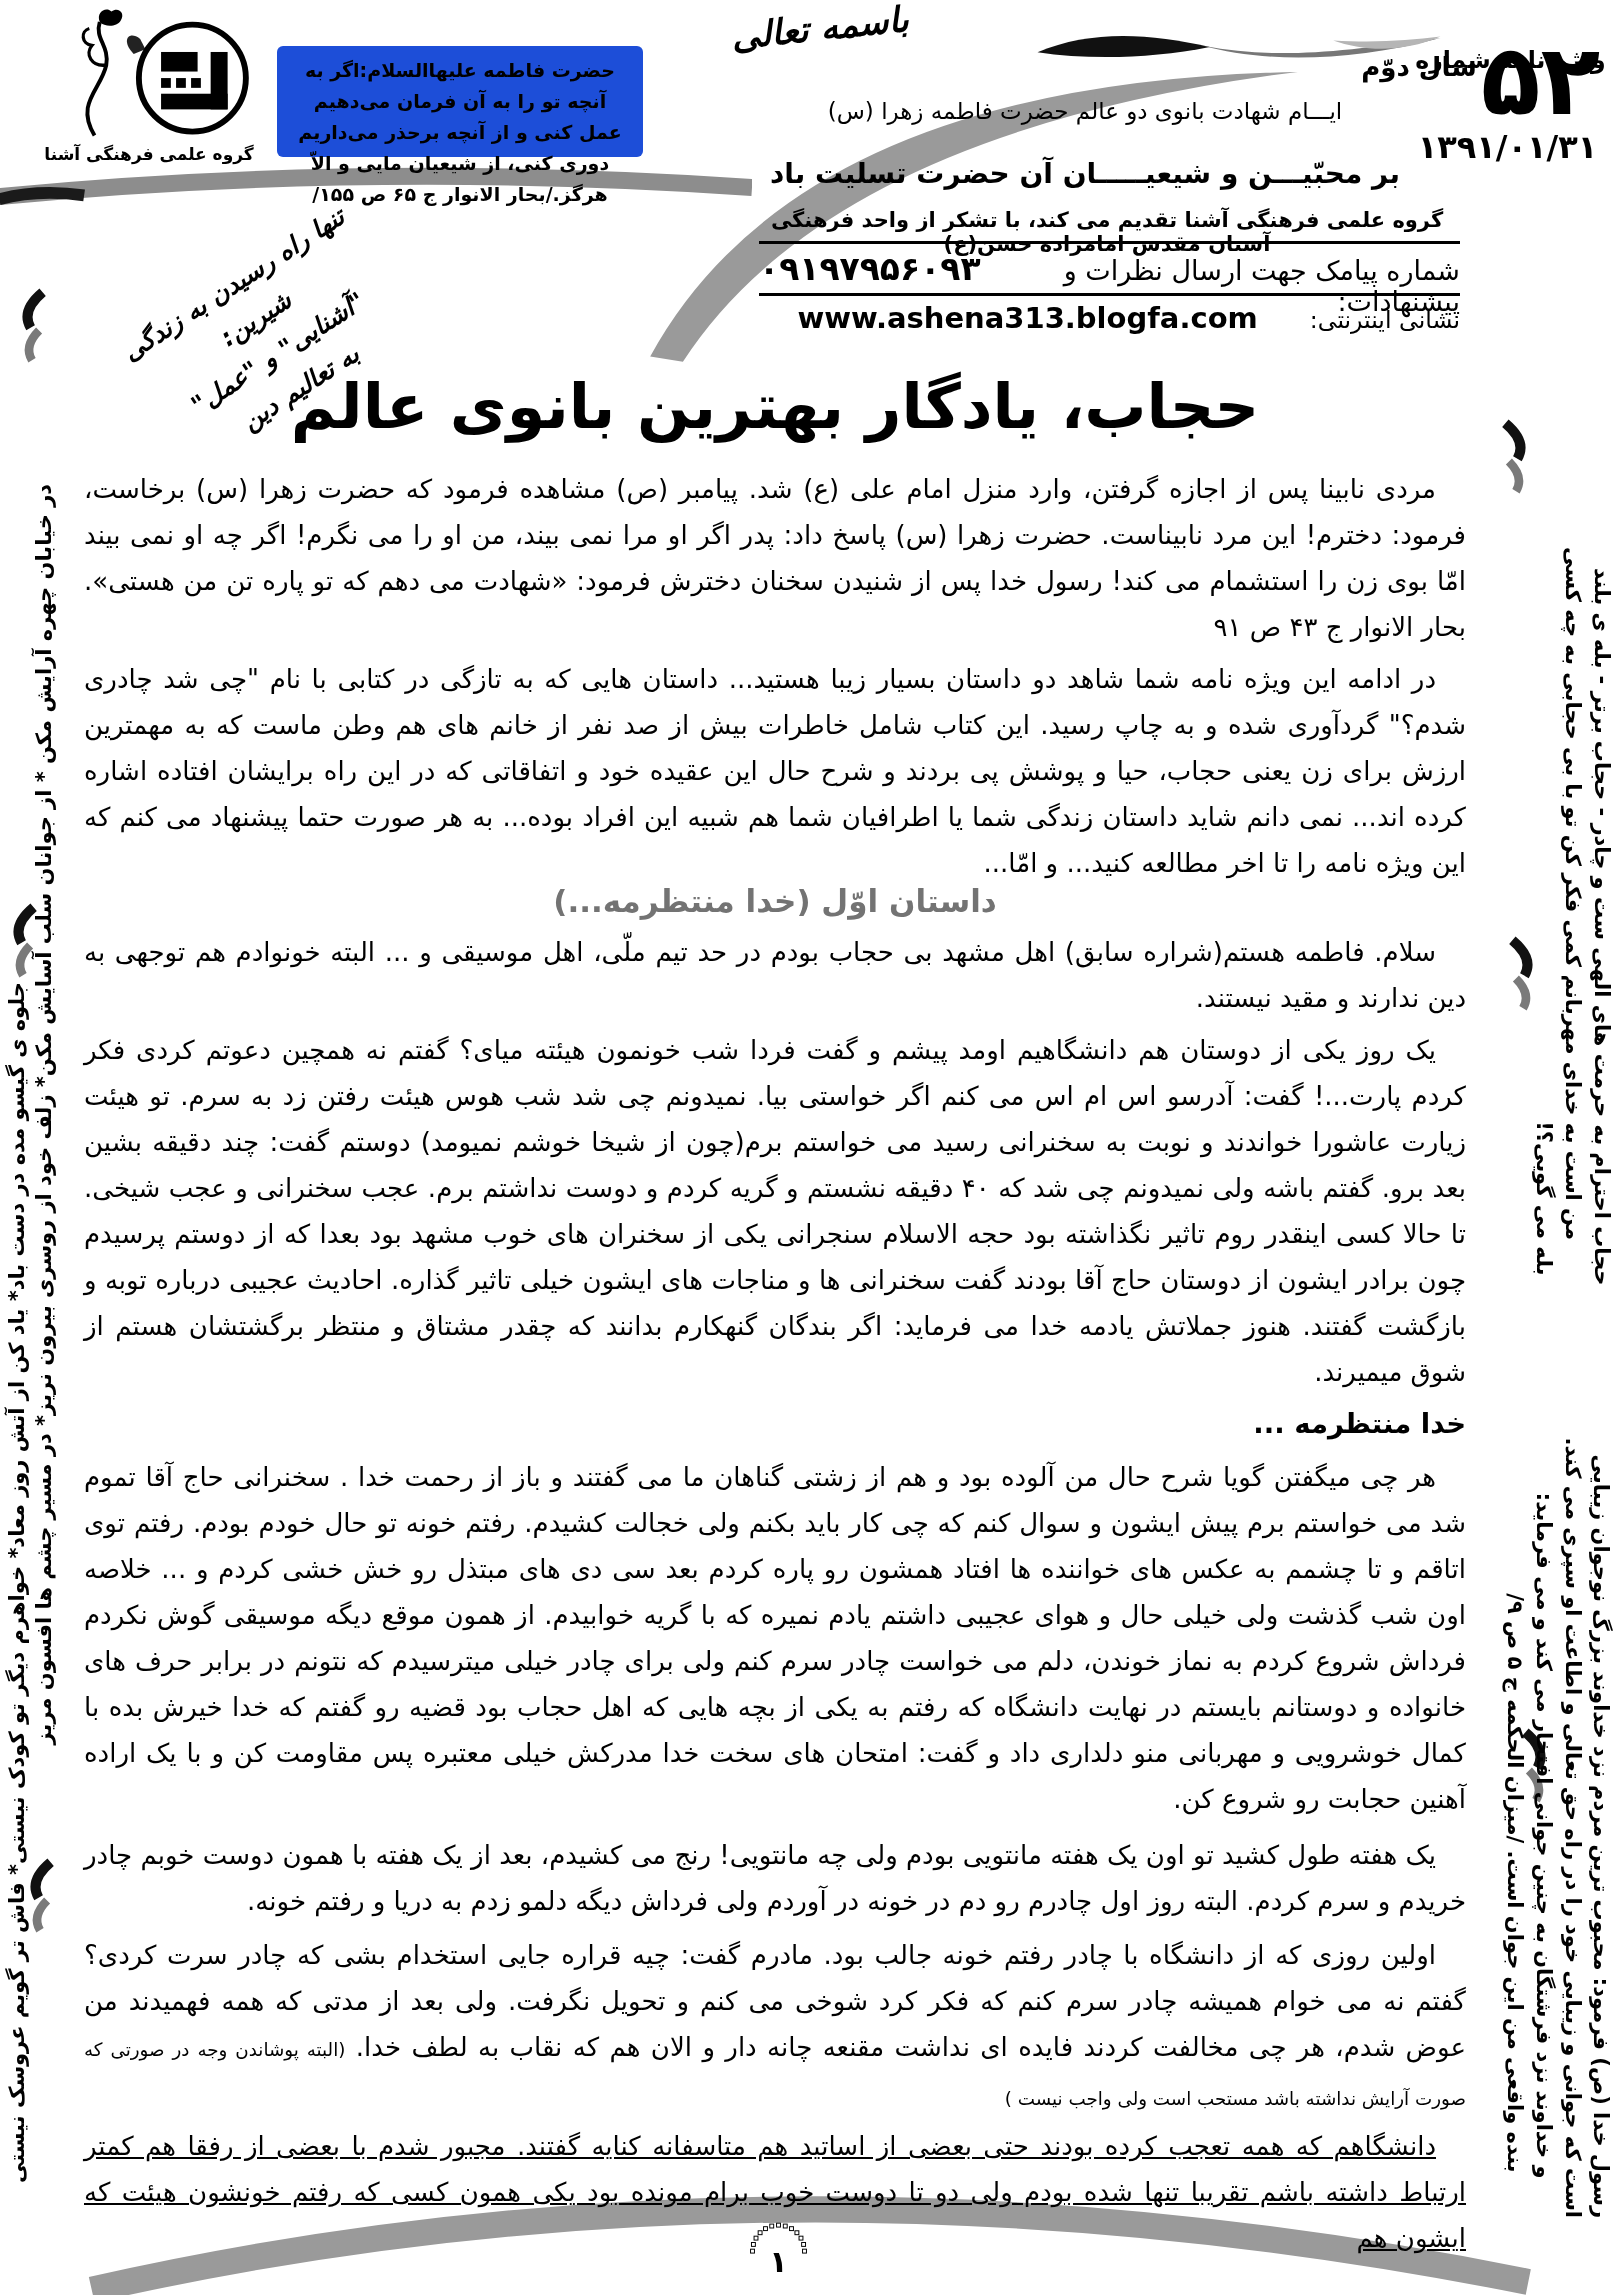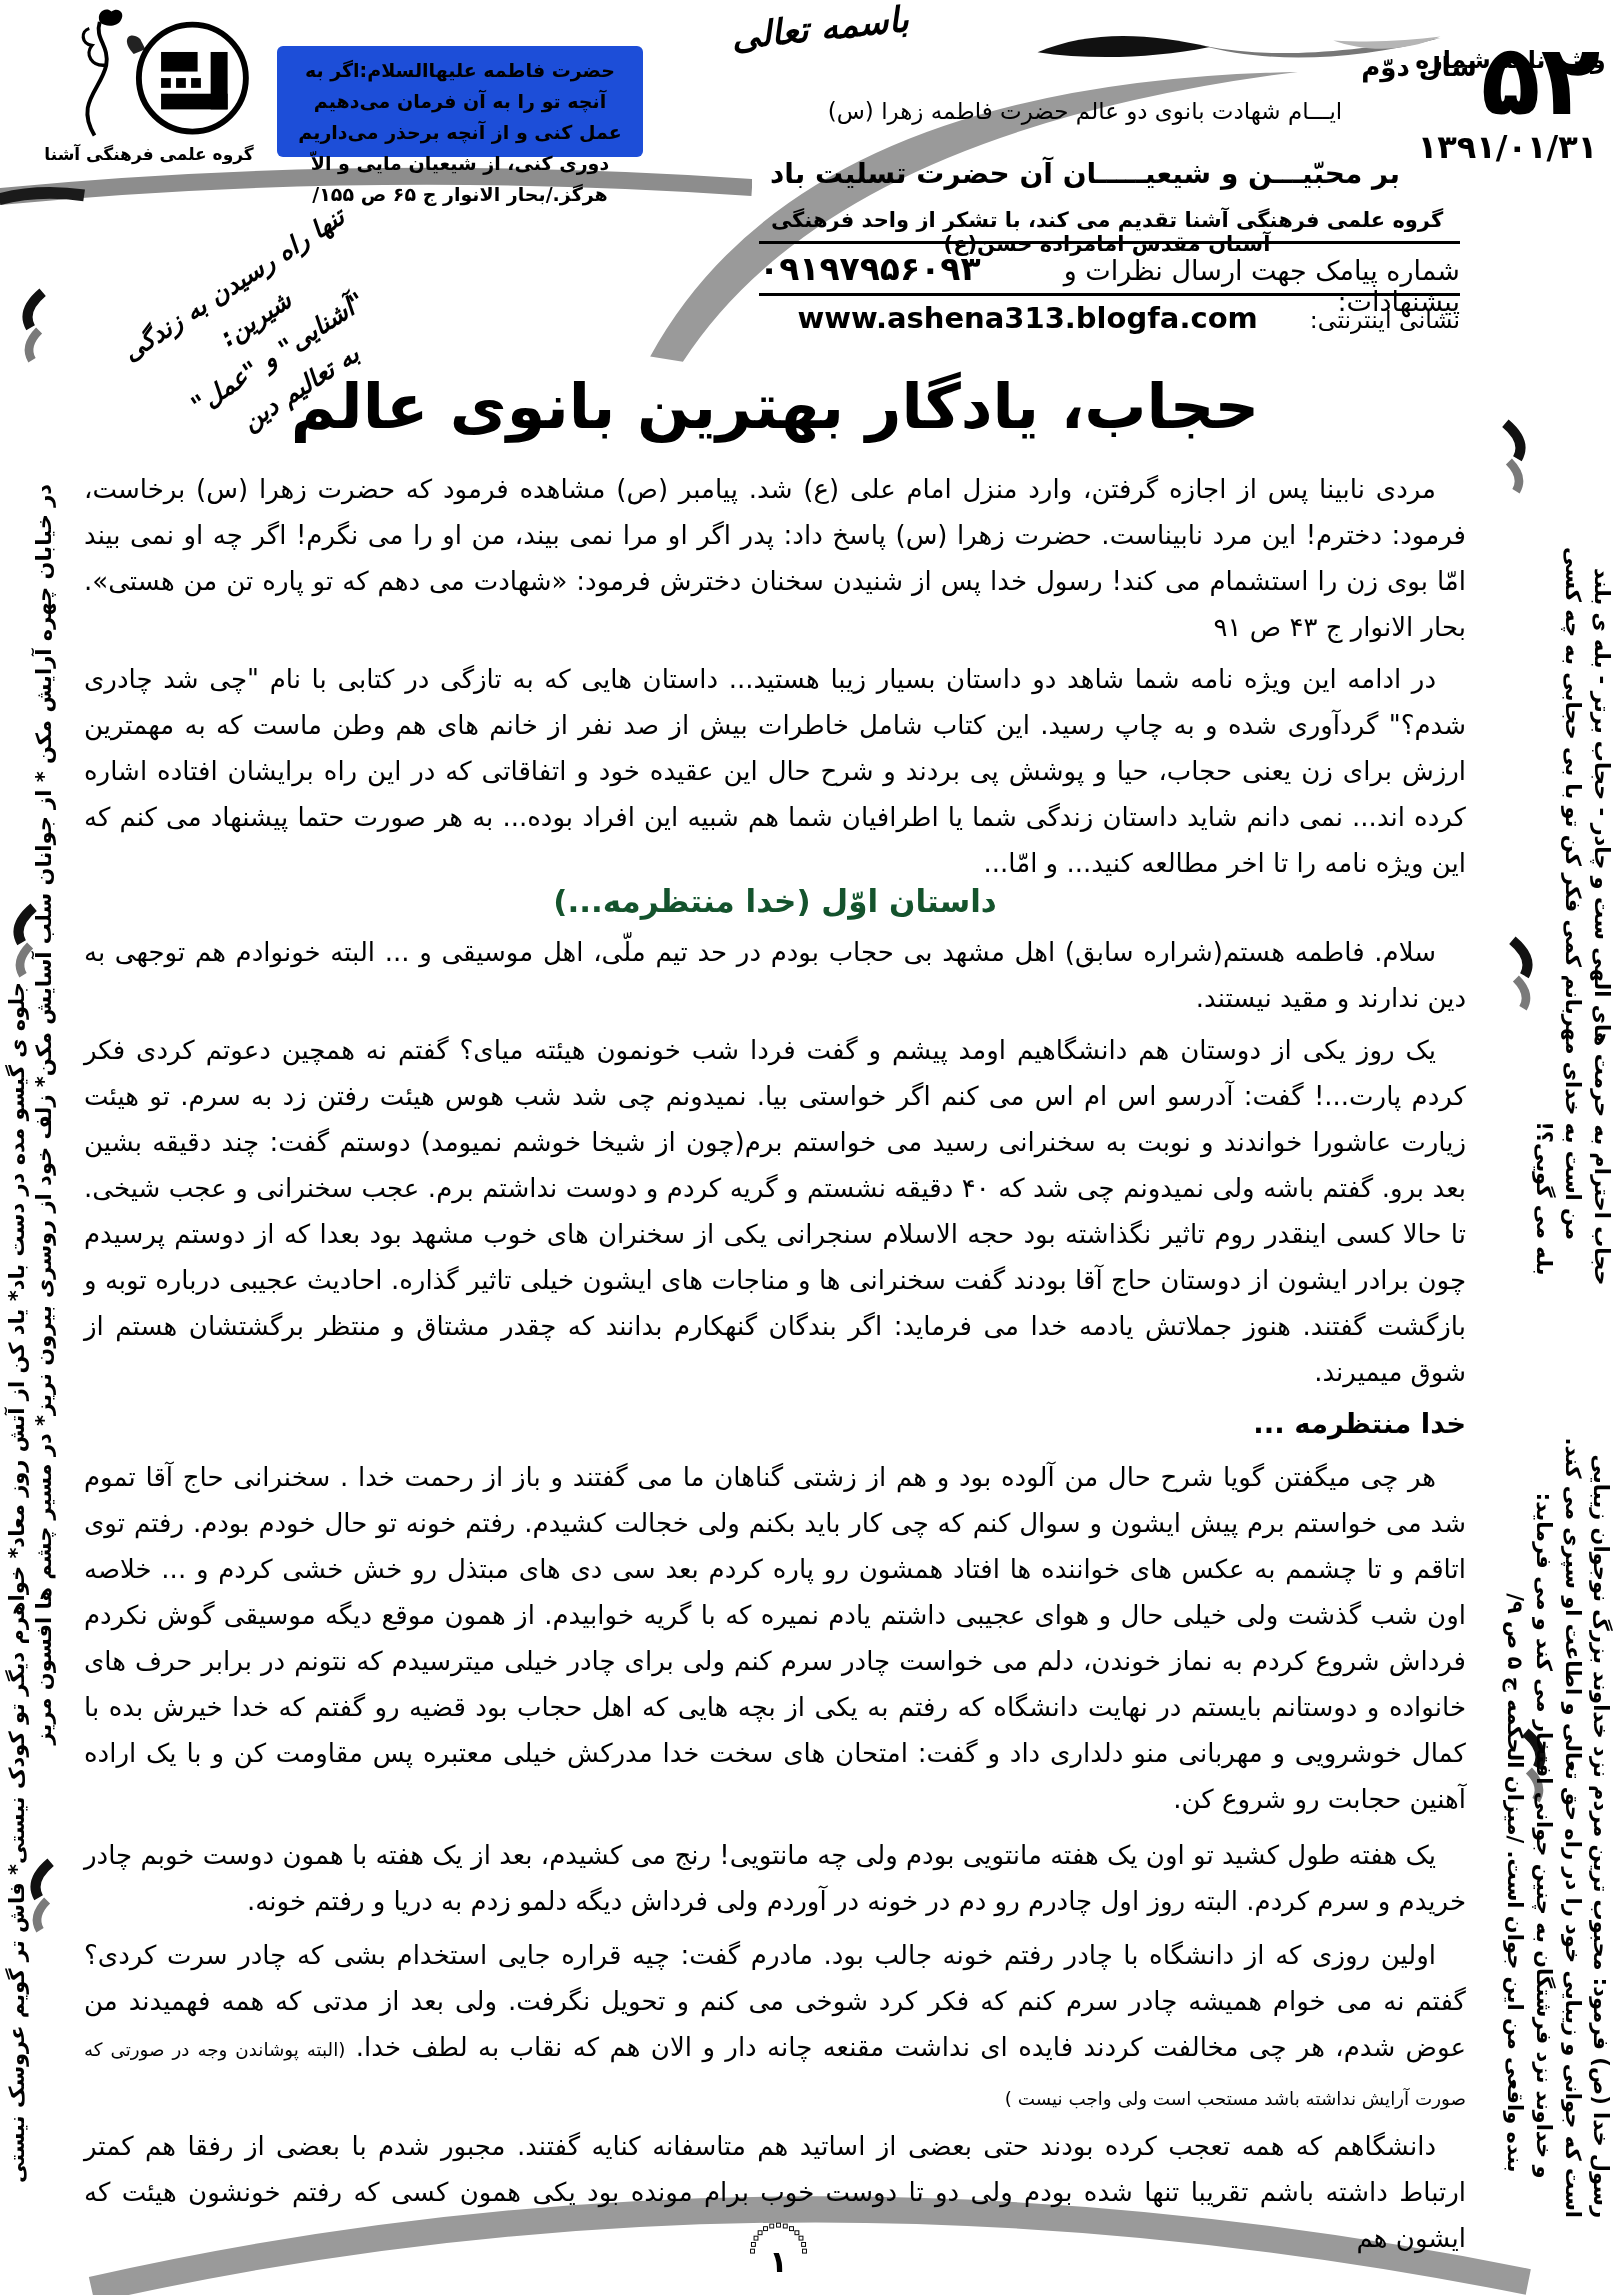--- a/index.html
+++ b/index.html
@@ -28,21 +28,21 @@
   .sms-line{left:760px;top:249px;width:701px;font-size:27px;display:flex;gap:22px;align-items:baseline;justify-content:flex-start;}
   .sms-number{font-size:33px;font-weight:bold;letter-spacing:2.6px;}
   .web-line{left:760px;top:301px;width:701px;font-size:23.6px;display:flex;gap:52px;align-items:baseline;}
   .website{font-size:29px;font-weight:bold;direction:ltr;font-family:"DejaVu Sans",sans-serif;}
   .handwritten{left:98px;top:254px;width:340px;transform:rotate(-33deg);font-style:italic;
     font-weight:bold;font-size:25px;line-height:41px;text-align:center;}
   
   .article-title{left:85px;top:370px;width:1382px;text-align:center;font-size:62px;font-weight:900;}
   .body-text{left:85px;width:1382px;font-size:26px;line-height:46px;text-align:justify;}
   .indent{text-indent:30px;}
-  .h-red{left:85px;top:883px;width:1382px;text-align:center;font-size:31px;font-weight:900;color:#14532d;}
+  .h-red{left:85px;top:883px;width:1382px;text-align:center;font-size:31px;font-weight:900;color:#737373;}
   .h-bold{left:85px;top:1407px;width:1382px;text-align:right;font-size:27.5px;font-weight:900;}
   .small-note{font-size:18.3px;}
   
   .vtext{position:absolute;height:29px;line-height:29px;white-space:nowrap;font-size:21px;font-weight:bold;
     text-align:right;direction:rtl;transform-origin:center;}
   .vleft{transform:rotate(-90deg);}
   .vright{transform:rotate(90deg);}
   
   .pagenum{left:750px;top:2244px;width:59px;text-align:center;font-size:30px;font-weight:bold;}
   svg{display:block;}
@@ -156,21 +156,21 @@
   <div class="abs h-red">داستان اوّل (خدا منتظرمه...)</div>
   <div class="abs body-text indent" style="top:929px;">سلام. فاطمه هستم(شراره سابق) اهل مشهد بی حجاب بودم در حد تیم ملّی، اهل موسیقی و ... البته خونوادم هم توجهی به دین ندارند و مقید نیستند.</div>
   <div class="abs body-text indent" style="top:1027px;">یک روز یکی از دوستان هم دانشگاهیم اومد پیشم و گفت فردا شب خونمون هیئته میای؟ گفتم نه همچین دعوتم کردی فکر کردم پارت...! گفت: آدرسو اس ام اس می کنم اگر خواستی بیا. نمیدونم چی شد شب هوس هیئت رفتن زد به سرم. تو هیئت زیارت عاشورا خواندند و نوبت به سخنرانی رسید می خواستم برم(چون از شیخا خوشم نمیومد) دوستم گفت: چند دقیقه بشین بعد برو. گفتم باشه ولی نمیدونم چی شد که ۴۰ دقیقه نشستم و گریه کردم و دوست نداشتم برم. عجب سخنرانی و عجب شیخی. تا حالا کسی اینقدر روم تاثیر نگذاشته بود حجه الاسلام سنجرانی یکی از سخنران های خوب مشهد بود بعدا که از دوستم پرسیدم چون برادر ایشون از دوستان حاج آقا بودند گفت سخنرانی ها و مناجات های ایشون خیلی تاثیر گذاره. احادیث عجیبی درباره توبه و بازگشت گفتند. هنوز جملاتش یادمه خدا می فرماید: اگر بندگان گنهکارم بدانند که چقدر مشتاق و منتظر برگشتشان هستم از شوق میمیرند.</div>
   <div class="abs h-bold">خدا منتظرمه ...</div>
   <div class="abs body-text indent" style="top:1454px;">هر چی میگفتن گویا شرح حال من آلوده بود و هم از زشتی گناهان ما می گفتند و باز از رحمت خدا . سخنرانی حاج آقا تموم شد می خواستم برم پیش ایشون و سوال کنم که چی کار باید بکنم ولی خجالت کشیدم. رفتم خونه تو حال خودم بودم. رفتم توی اتاقم و تا چشمم به عکس های خواننده ها افتاد همشون رو پاره کردم بعد سی دی های مبتذل رو خش خشی کردم و ... خلاصه اون شب گذشت ولی خیلی حال و هوای عجیبی داشتم یادم نمیره که با گریه خوابیدم. از همون موقع دیگه موسیقی گوش نکردم فرداش شروع کردم به نماز خوندن، دلم می خواست چادر سرم کنم ولی برای چادر خیلی میترسیدم که نتونم در برابر حرف های خانواده و دوستانم بایستم در نهایت دانشگاه که رفتم به یکی از بچه هایی که اهل حجاب بود قضیه رو گفتم که خدا خیرش بده با کمال خوشرویی و مهربانی منو دلداری داد و گفت: امتحان های سخت خدا مدرکش خیلی معتبره پس مقاومت کن و با یک اراده آهنین حجابت رو شروع کن.</div>
   <div class="abs body-text indent" style="top:1932px;">
     <span>اولین روزی که از دانشگاه با چادر رفتم خونه جالب بود. مادرم گفت: چیه قراره جایی استخدام بشی که چادر سرت کردی؟ گفتم نه می خوام همیشه چادر سرم کنم که فکر کرد شوخی می کنم و تحویل نگرفت. ولی بعد از مدتی که همه فهمیدند من عوض شدم، هر چی مخالفت کردند فایده ای نداشت مقنعه چانه دار و الان هم که نقاب به لطف خدا.</span>
     <span class="small-note">(البته پوشاندن وجه در صورتی که صورت آرایش نداشته باشد مستحب است ولی واجب نیست )</span>
   </div>
   <div class="abs body-text indent" style="top:1832px;">یک هفته طول کشید تو اون یک هفته مانتویی بودم ولی چه مانتویی! رنج می کشیدم، بعد از یک هفته با همون دوست خوبم چادر خریدم و سرم کردم. البته روز اول چادرم رو دم در خونه در آوردم ولی فرداش دیگه دلمو زدم به دریا و رفتم خونه.</div>
-  <div class="abs body-text indent" style="top:2123px;">دانشگاهم که همه تعجب کرده بودند حتی بعضی از اساتید هم متاسفانه کنایه گفتند. مجبور شدم با بعضی از رفقا هم کمتر ارتباط داشته باشم تقریبا تنها شده بودم ولی دو تا دوست خوب برام مونده بود یکی همون کسی که رفتم خونشون هیئت که ایشون هم</div>
+  <div class="abs body-text indent" style="top:2123px;text-decoration:underline;">دانشگاهم که همه تعجب کرده بودند حتی بعضی از اساتید هم متاسفانه کنایه گفتند. مجبور شدم با بعضی از رفقا هم کمتر ارتباط داشته باشم تقریبا تنها شده بودم ولی دو تا دوست خوب برام مونده بود یکی همون کسی که رفتم خونشون هیئت که ایشون هم</div>
 
   <div class="vtext vleft" style="left:-609px;top:1124px;width:1309px;">در خیابان چهره آرایش مکن * از جوانان سلب آسایش مکن* زلف خود از روسری بیرون نریز* در مسیر چشم ها افسون مریز</div>
   <div class="vtext vleft" style="left:-590px;top:1576px;width:1217px;">جلوه ی گیسو مده در دست باد* یاد کن از آتش روز معاد* خواهرم دیگر تو کودک نیستی* فاش تر گویم عروسک نیستی</div>
 
   <div class="vtext vright" style="left:1167px;top:836px;width:870px;">حجاب احترام به حرمت های الهی ست و چادر - حجاب برتر - بله ی بلند</div>
   <div class="vtext vright" style="left:1171px;top:823px;width:805px;">من است به خدای مهربانم کمی فکر کن تو با بی حجابی به چه کسی</div>
   <div class="vtext vright" style="left:1446px;top:1163px;width:196px;">بله می گویی؟!</div>
 
   <div class="vtext vright" style="left:1163px;top:1765px;width:877px;">رسول خدا (ص) فرمود: محبوب ترین مردم نزد خداوند بزرگ نوجوان زیبایی</div>
   <div class="vtext vright" style="left:1135px;top:1765px;width:877px;">است که جوانی و زیبایی خود را در راه حق تعالی و اطاعت او سپری می کند.</div>

